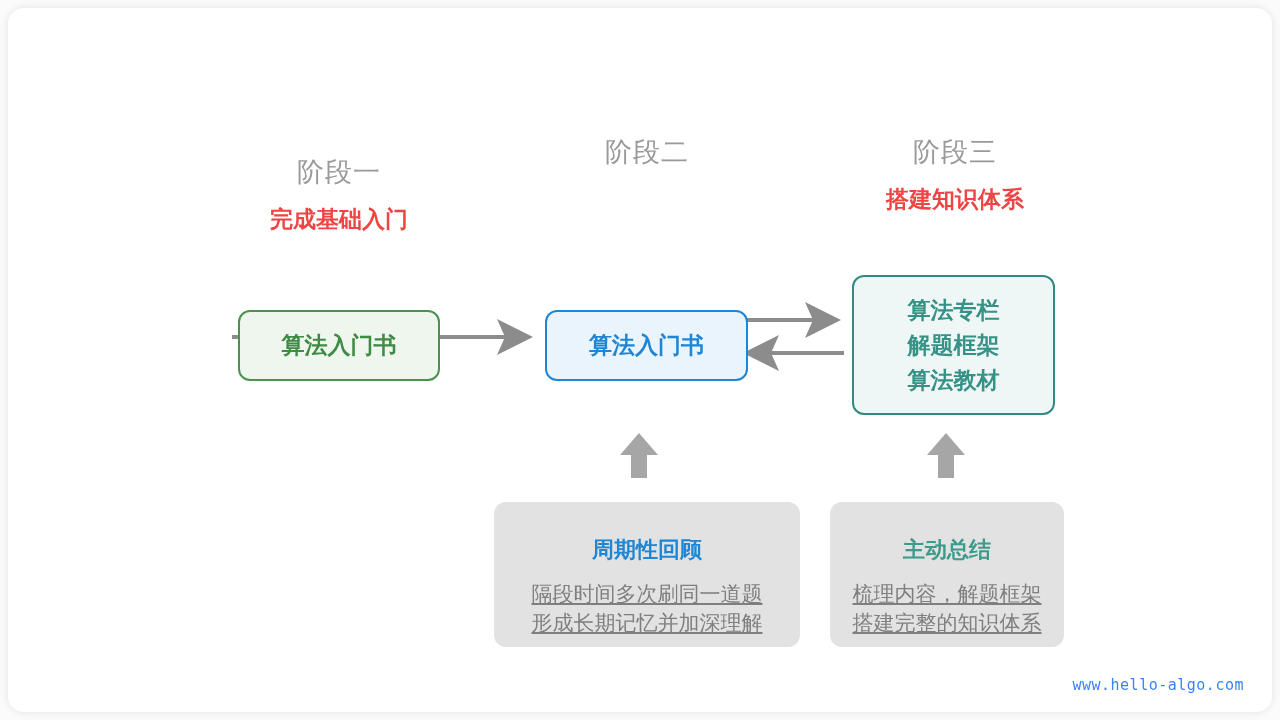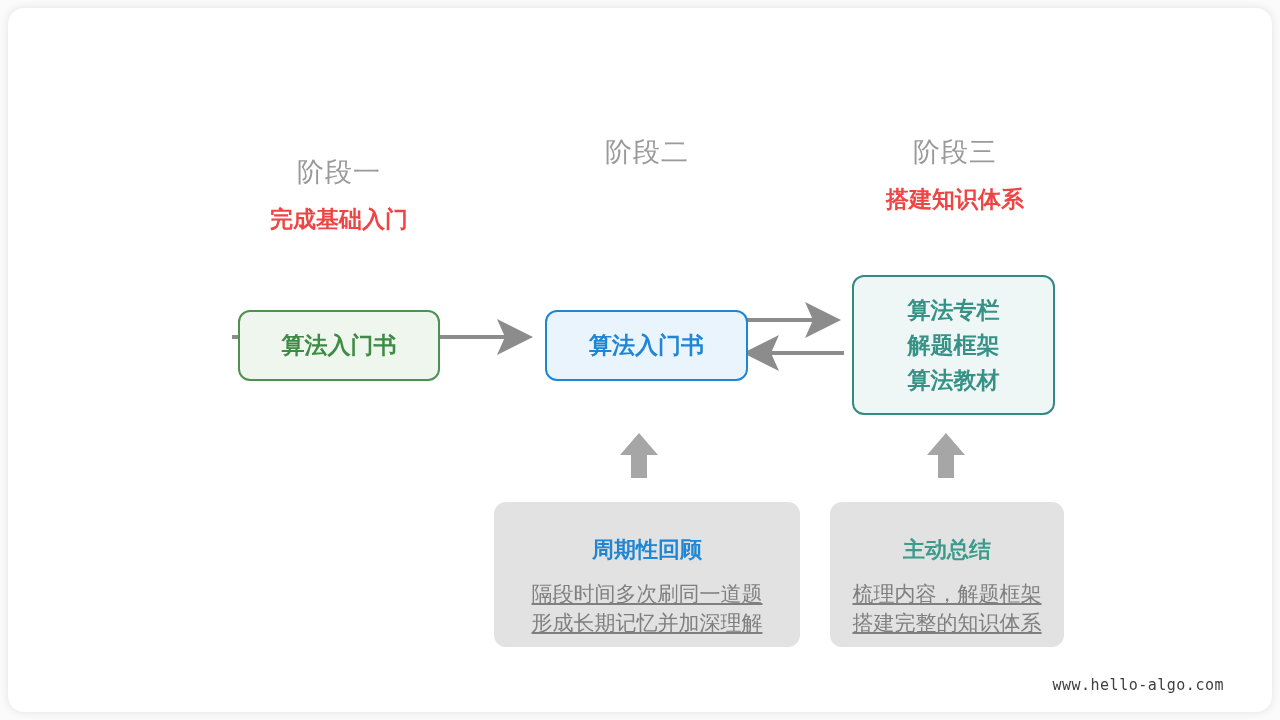--- a/index.html
+++ b/index.html
@@ -128,25 +128,25 @@
     line-height: 29px;
   }
   .habit-body .line { display: block; text-decoration: underline; }
 
   
   .conn { position: absolute; }
 
   
   #watermark {
     position: absolute;
-    right: 48px;
+    right: 28px;
     bottom: 18px;
     font-family: "DejaVu Sans Mono", "Liberation Mono", monospace;
     font-size: 15px;
-    color: #404040;
+    color: #3b82f6;
     letter-spacing: 0.5px;
   }
 </style>
 </head>
 <body>
 
 <div id="page">
   <div id="card">
 
     <div class="stage" id="stage-1">

